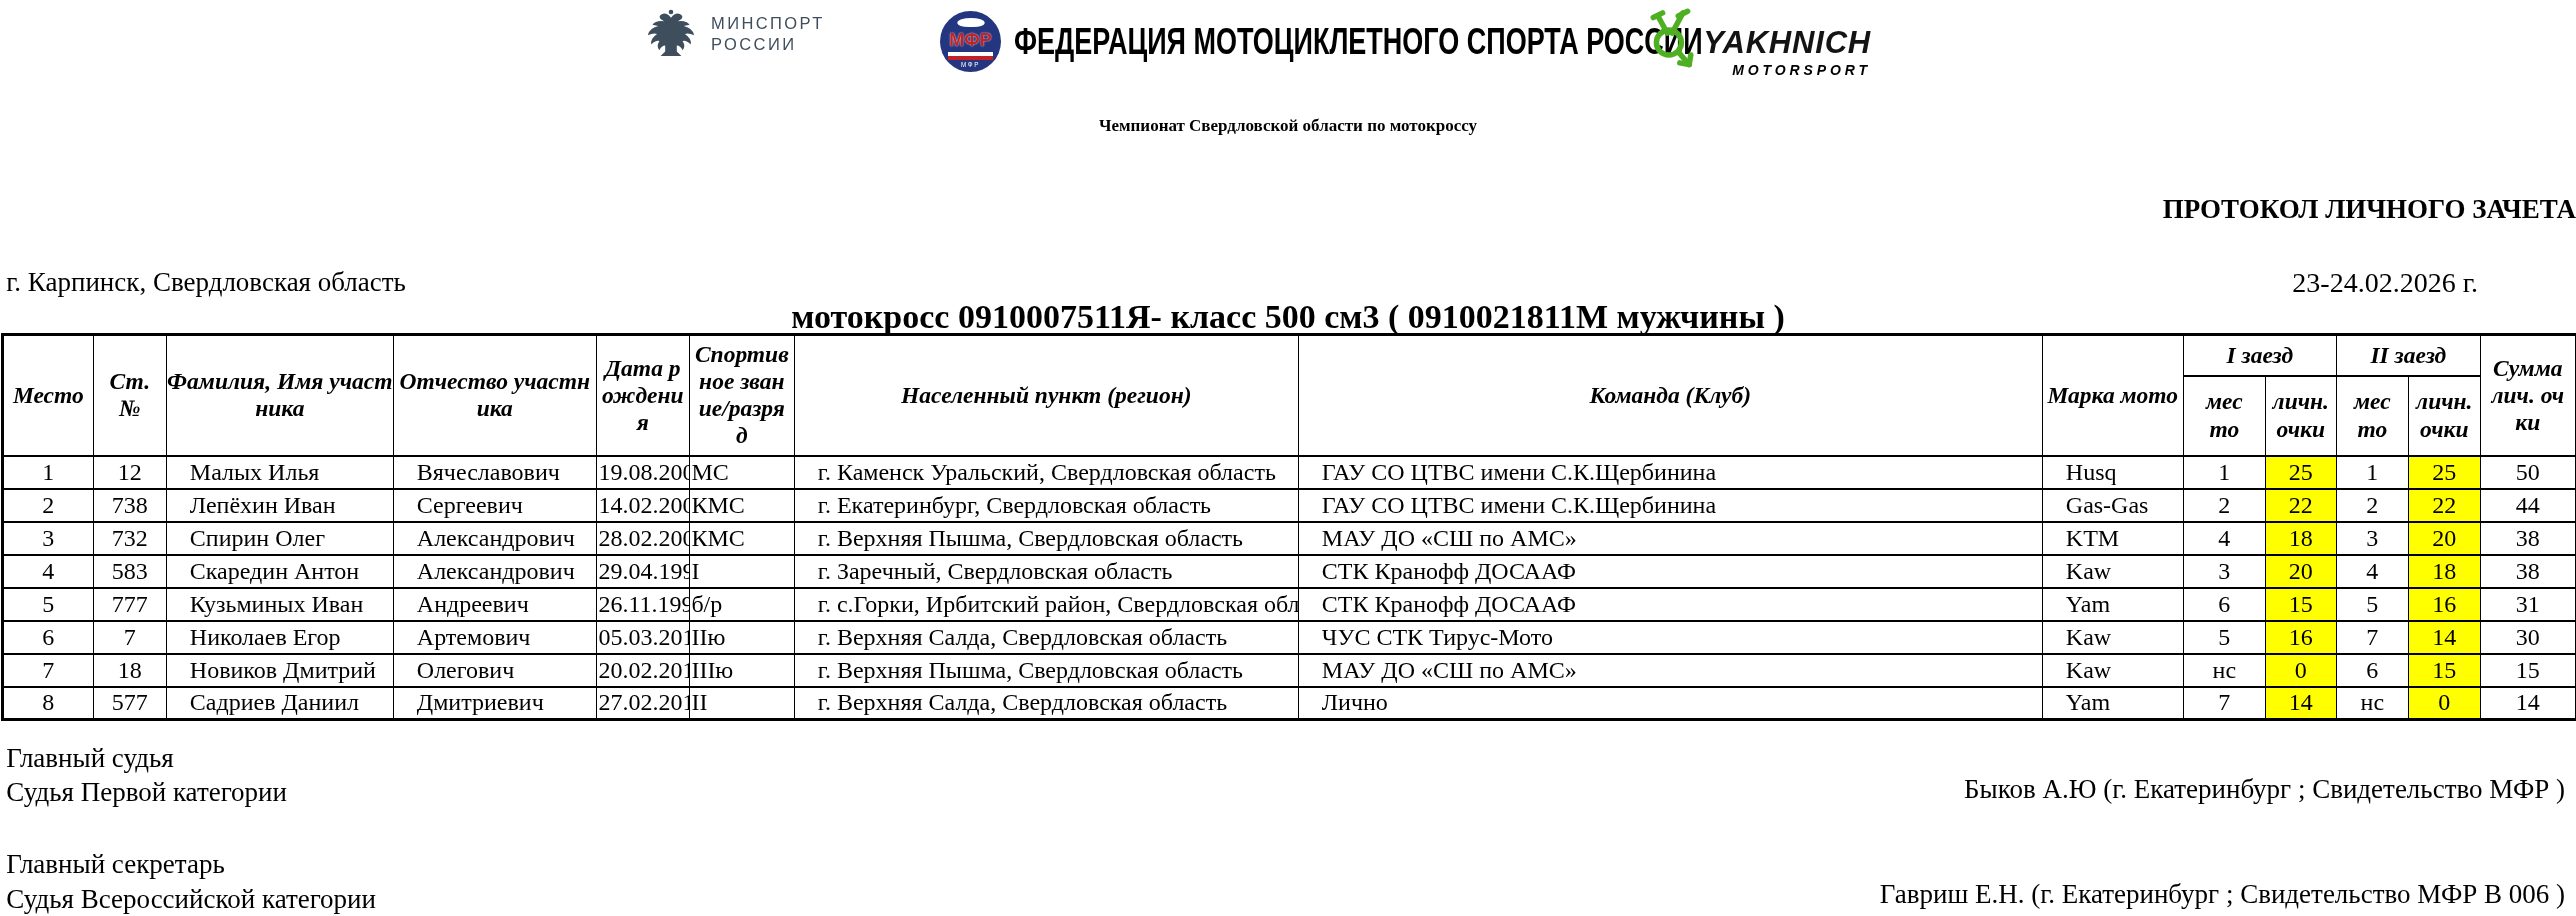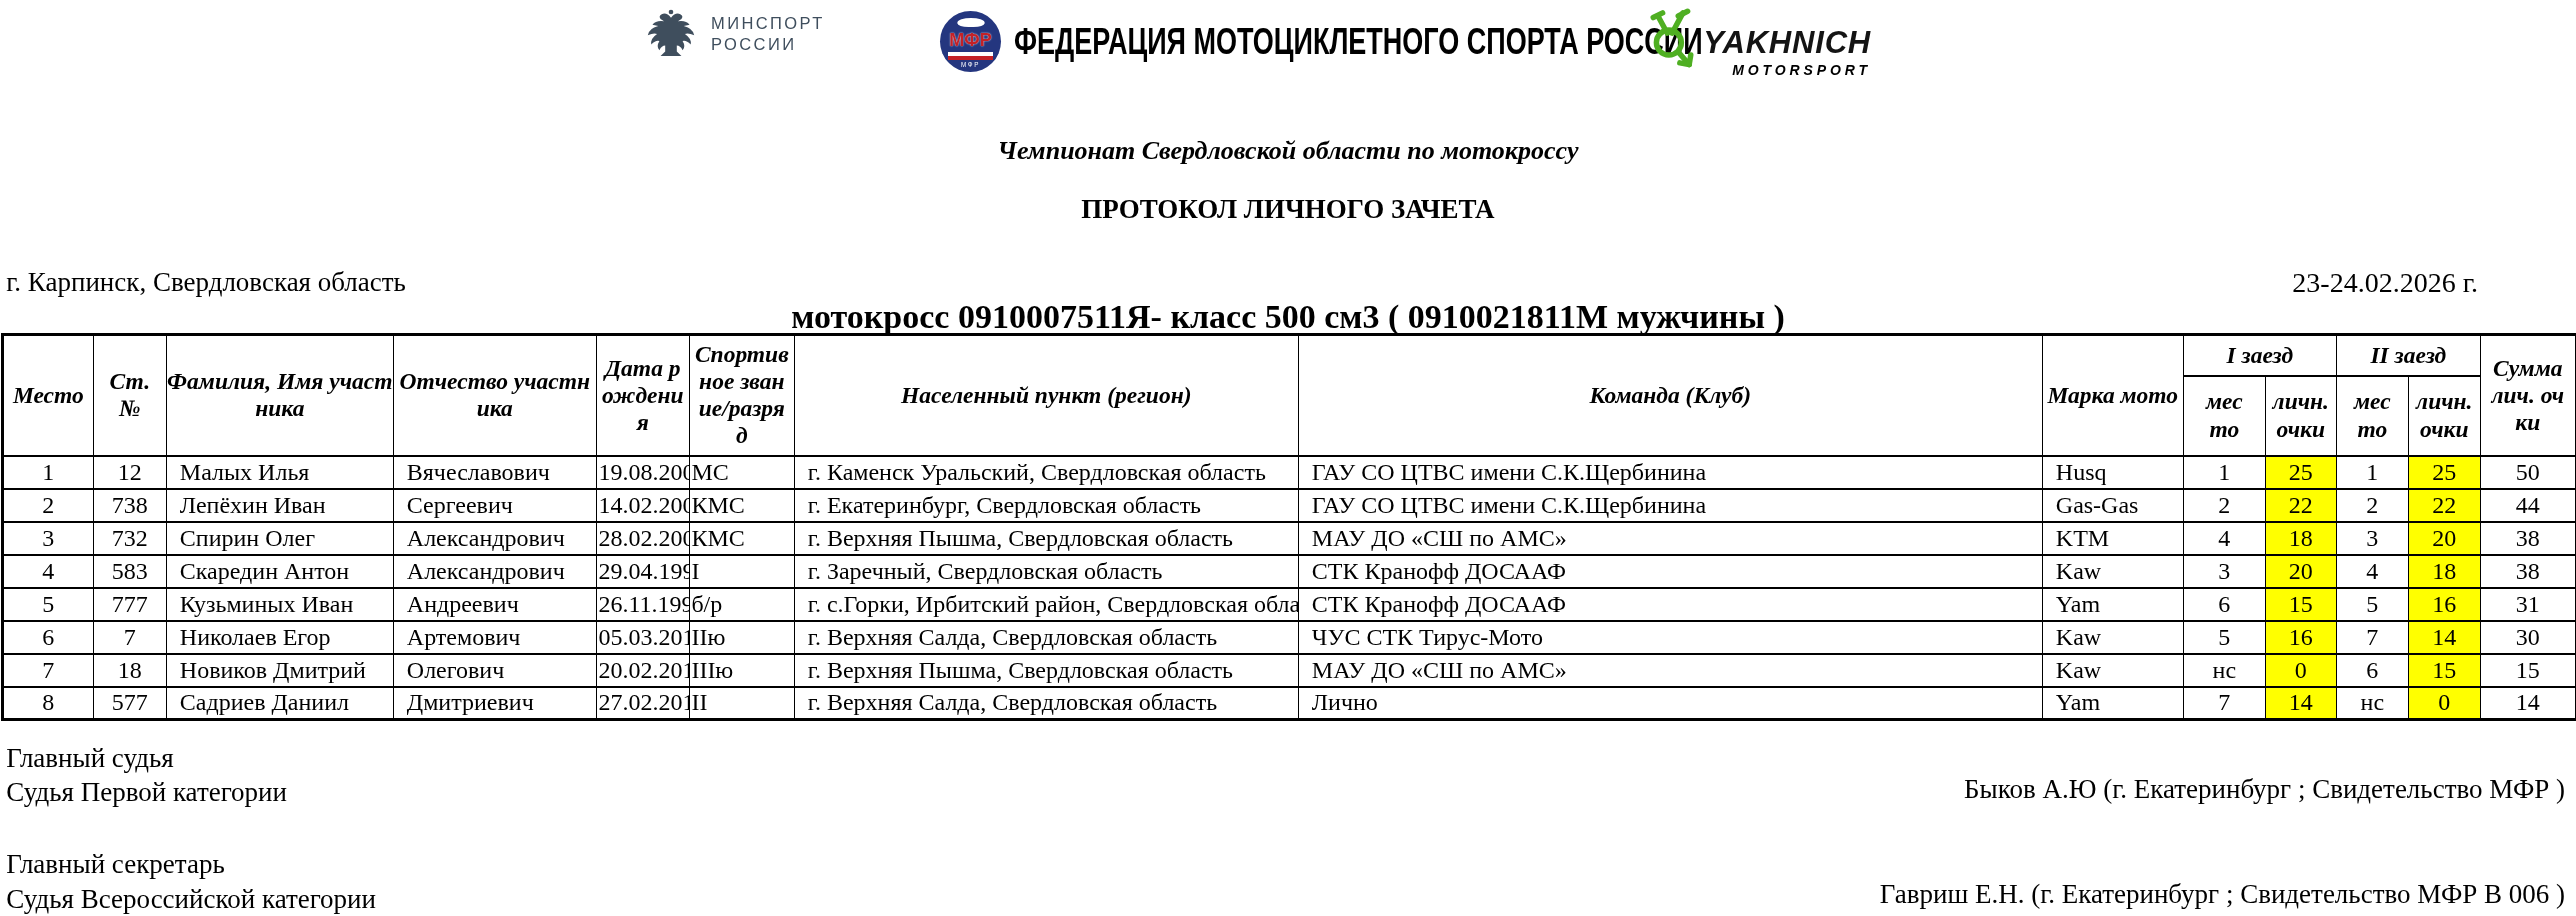--- a/index.html
+++ b/index.html
@@ -28,23 +28,23 @@
               color:#000;}
   .logo-yakhnich{position:absolute;left:1647px;top:7.8px;display:flex;}
   .yk-emblem{width:50px;height:66px;}
   .yk-text{margin-left:6.3px;display:flex;flex-direction:column;align-items:flex-end;}
   .yk-name{font-family:"Liberation Sans",sans-serif;font-weight:900;font-style:italic;
            font-size:31px;color:#141414;margin-top:19px;line-height:1;letter-spacing:0.8px;}
   .yk-sub{font-family:"Liberation Sans",sans-serif;font-weight:bold;font-style:italic;
           font-size:14px;color:#000000;letter-spacing:3.9px;margin-top:3.9px;}
 
   
-  .t-champ{position:absolute;top:136px;left:0;width:100%;text-align:center;
-           font-weight:bold;font-size:26px;font-style:italic;}
-  .t-proto{position:absolute;top:194px;left:0;width:100%;text-align:center;
+  .t-champ{position:absolute;top:116px;left:0;width:100%;text-align:center;
+           font-weight:bold;font-size:17px;}
+  .t-proto{position:absolute;top:194px;left:0;width:100%;text-align:right;
            font-weight:bold;font-size:27px;}
   .t-loc{position:absolute;top:267px;left:6.3px;font-size:27px;}
   .t-date{position:absolute;top:267px;right:98px;font-size:28px;}
   .t-class{position:absolute;top:298px;left:0;width:100%;text-align:center;
            font-weight:bold;font-size:34px;}
 
   
   .tbl-wrap{position:absolute;left:0.8px;top:333px;}
   table{border-collapse:collapse;table-layout:fixed;width:2574px;border:3.1px solid #000;}
   th,td{border:1.6px solid #000;padding:0;overflow:hidden;}
@@ -54,21 +54,21 @@
   .hrow2{height:80px;}
   .hi{word-break:break-all;margin:0 auto;}
   .w64{max-width:50px;}
   .w86{max-width:68px;}
   .w100{max-width:82px;}
   .w118{max-width:96px;}
   tbody tr{height:33px;}
   tbody td{font-size:24px;white-space:nowrap;vertical-align:middle;
            border-top-width:2.4px;border-bottom-width:2.4px;}
   td.c{text-align:center;}
-  td.l{text-align:left;padding-left:13px;}
+  td.l{text-align:left;padding-left:23px;}
   td.d{text-align:left;padding-left:1.6px;}
   td.pts{background:#ffff00;text-align:center;margin-left:32px;}
 
   
   .f{position:absolute;font-size:27px;white-space:nowrap;}
   .f1{top:743px;left:6.3px;text-align:center;}
   .f2{top:777px;left:6.3px;}
   .f3{top:774px;right:11px;}
   .f4{top:849px;left:6.3px;}
   .f5{top:884px;left:6.3px;}

